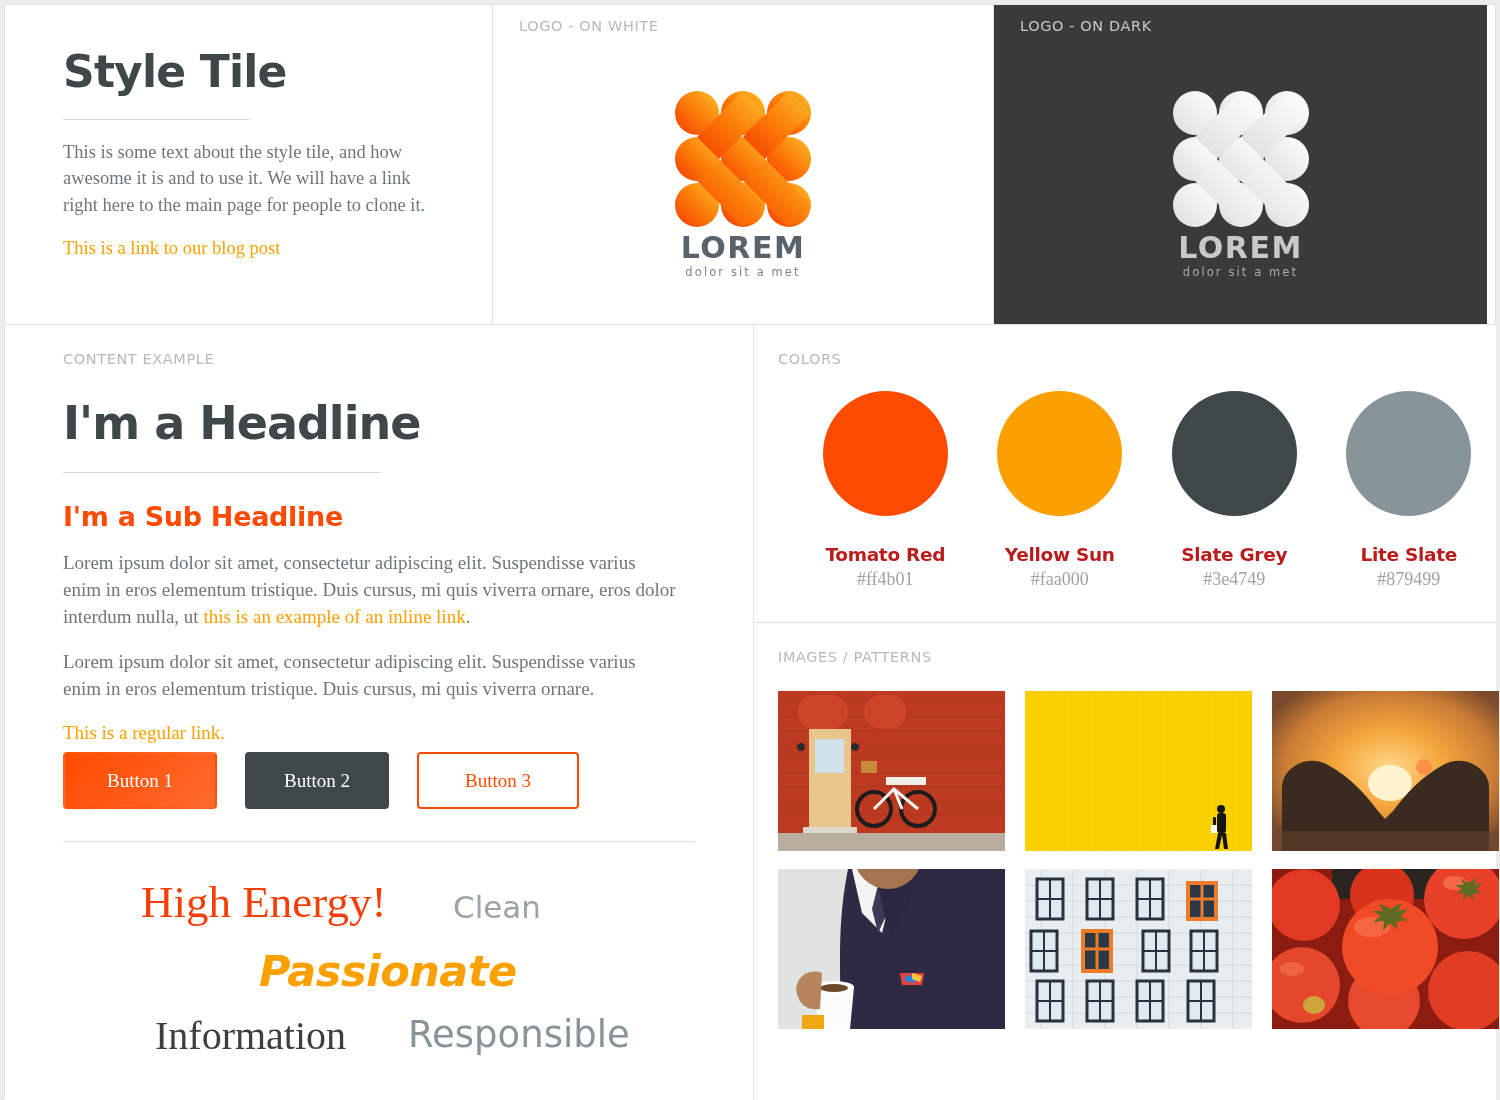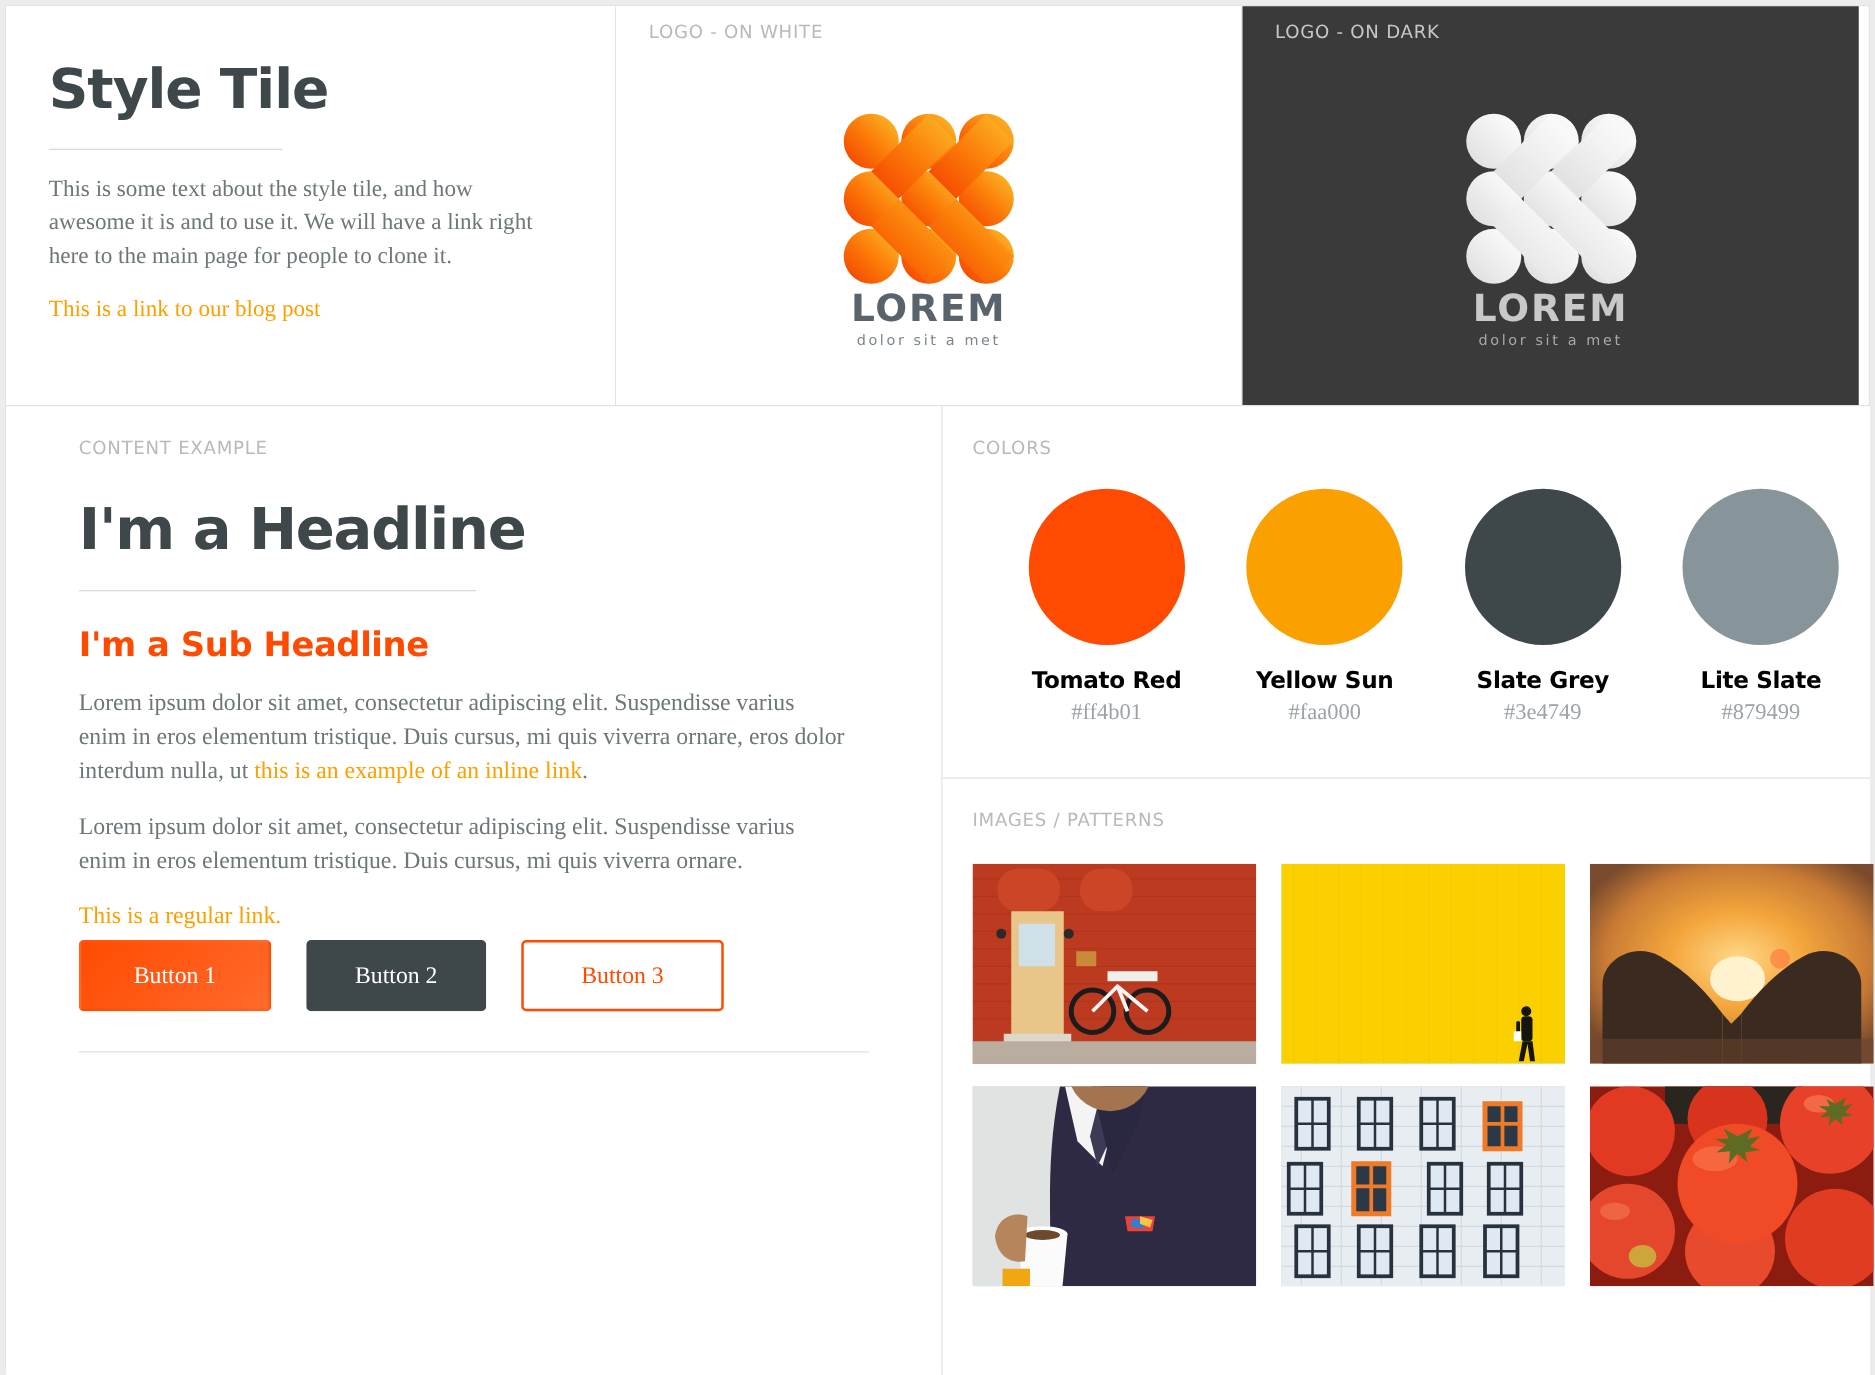--- a/index.html
+++ b/index.html
@@ -28,21 +28,21 @@
     left: 0; top: 0;
     width: 100%;
     height: 319px;
     display: flex;
   }
 
   .intro-panel {
     width: 488px;
     height: 319px;
     border-right: 1px solid #e3e3e3;
-    padding: 44px 60px 0 34px;
+    padding: 44px 60px 0 58px;
     background: #fff;
   }
 
   .page-title {
     font-family: "DejaVu Sans", sans-serif;
     font-size: 44px;
     font-weight: bold;
     color: #3e4749;
     letter-spacing: -0.8px;
     line-height: 1.05;
@@ -299,22 +299,22 @@
   .swatch { width: 175px; text-align: center; }
   .swatch-dot {
     width: 125px; height: 125px;
     border-radius: 50%;
     margin: 0 auto;
   }
   .swatch-name {
     font-family: "DejaVu Sans", sans-serif;
     font-weight: bold;
     font-size: 18.5px;
-    color: #000000;
-    margin-top: 18px;
+    color: #b91c1c;
+    margin-top: 28px;
     letter-spacing: -0.3px;
   }
   .swatch-hex {
     font-family: "Liberation Serif", serif;
     font-size: 18px;
     color: #9aa3a6;
     margin-top: 4px;
   }
 
   .images-panel {
@@ -431,20 +431,27 @@
       <a class="regular-link">This is a regular link.</a>
 
       <div class="button-row">
         <button class="btn btn-1">Button 1</button>
         <button class="btn btn-2">Button 2</button>
         <button class="btn btn-3">Button 3</button>
       </div>
 
       <div class="content-rule"></div>
 
+      <div class="mood">
+        <div class="mood-word mood-high">High Energy!</div>
+        <div class="mood-word mood-clean">Clean</div>
+        <div class="mood-word mood-passionate">Passionate</div>
+        <div class="mood-word mood-info">Information</div>
+        <div class="mood-word mood-resp">Responsible</div>
+      </div>
     </div>
 
     <div class="right-col">
 
       <div class="colors-panel">
         <div class="section-label">COLORS</div>
         <div class="swatch-row">
           <div class="swatch">
             <div class="swatch-dot" style="background:#ff4b01"></div>
             <div class="swatch-name">Tomato Red</div>

